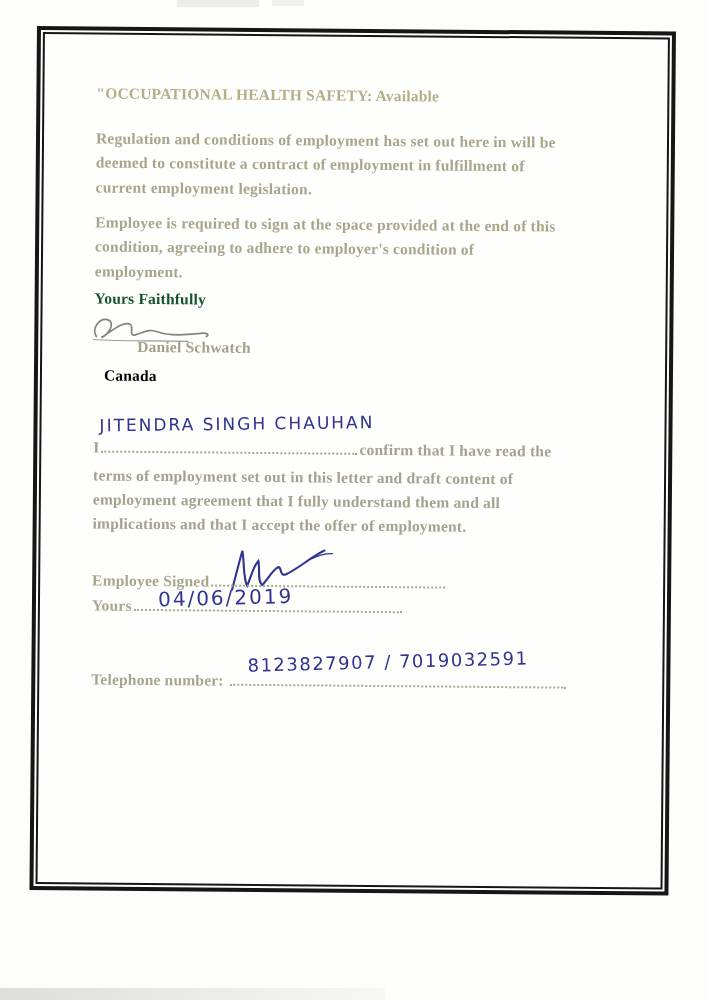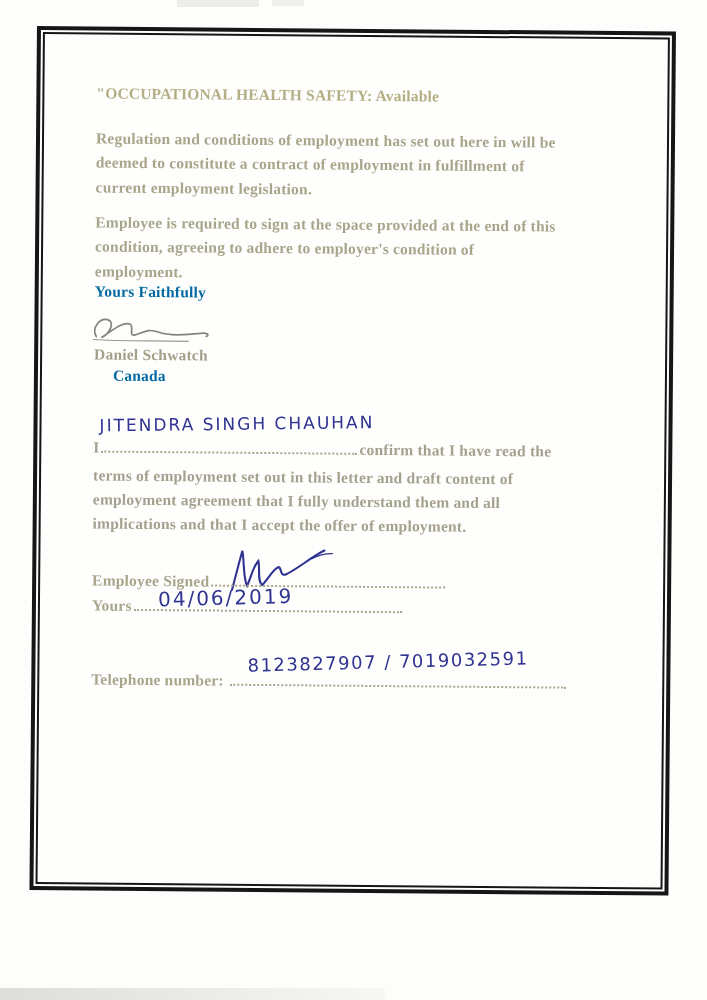--- a/index.html
+++ b/index.html
@@ -36,24 +36,24 @@
   .print {
     font-weight: bold;
     font-size: 15.5px;
     letter-spacing: 0.2px;
     color: #a9a58b;
   }
   .line { line-height: 24.4px; }
   .heading  { top: 50px;  color: #b4ae85; font-size: 15.5px; }
   .para1    { top: 92px; }
   .para2    { top: 176px; }
-  .closing  { top: 248px; color: #0369a1; }
+  .closing  { top: 255px; color: #14532d; }
   .sig-daniel { top: 276px; left: 46px; }
-  .sig-name   { top: 311px; color: #a49f89; }
-  .sig-country{ top: 332px; left: 71px; color: #0369a1; }
+  .sig-name   { top: 303px; color: #a49f89; margin-left: 43px; }
+  .sig-country{ top: 332px; left: 62px; color: #000000; }
 
   .confirm-name {
     top: 378px; left: 58px;
     font-family: "DejaVu Sans", sans-serif;
     font-size: 17px; font-weight: 500;
     letter-spacing: 2px;
     color: #2f3391;
     transform: rotate(-1.2deg);
     white-space: nowrap;
   }

